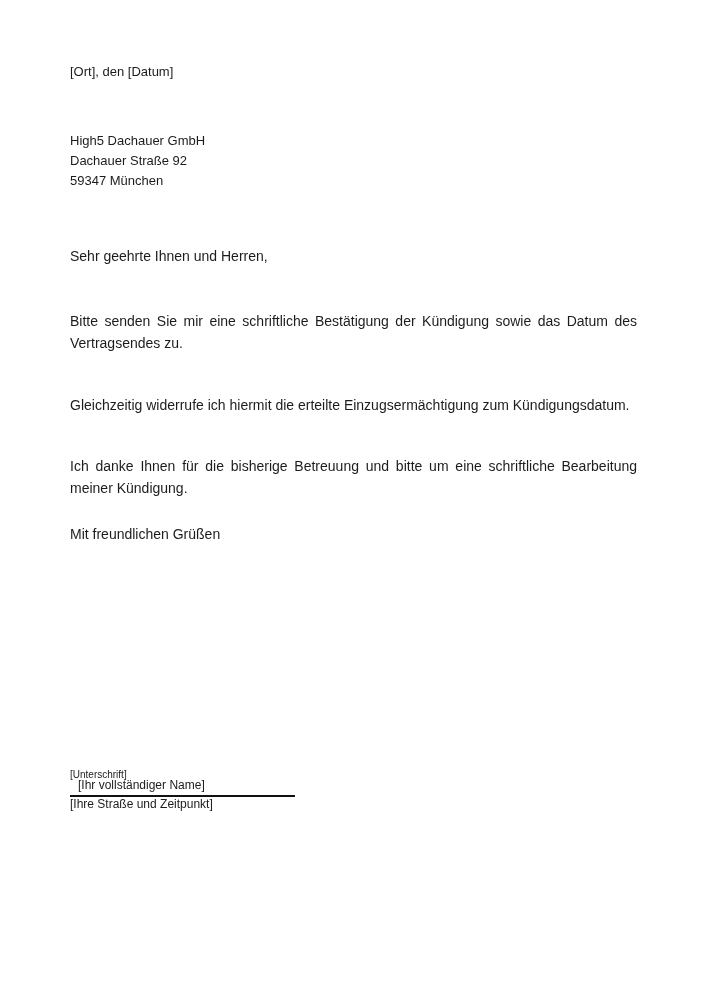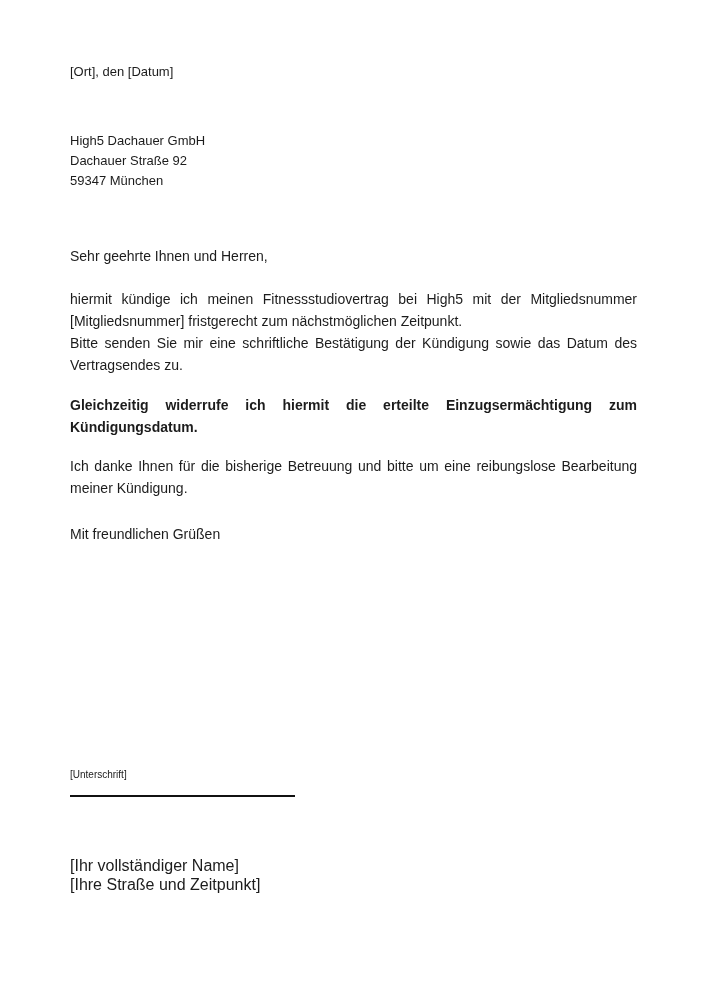--- a/index.html
+++ b/index.html
@@ -34,67 +34,68 @@
     width: 567px;
   }
   .body-par {
     width: 567px;
     font-size: 14px;
     line-height: 22px;
     text-align: justify;
     margin: 0;
   }
   .p1 { top: 288px; }
-  .p2 { top: 394px; font-weight: bold; }
+  .p2 { top: 394px; }
   .p3 { top: 455px; }
   .closing {
     top: 523px;
     font-size: 14px;
     line-height: 22px;
   }
   .sig-placeholder {
     top: 767px;
     font-size: 10px;
     line-height: 16px;
   }
   .sig-line {
     top: 795px;
     width: 225px;
     height: 0;
     border-top: 2.5px solid #111111;
   }
   .sender-block {
-    top: 856px;
-    font-size: 16px;
+    top: 776px;
+    font-size: 12px;
     line-height: 19px;
+    text-align: center;
   }
 </style>
 </head>
 <body>
 
 <div class="page">
 
   <div class="abs date-line">[Ort], den [Datum]</div>
 
   <div class="abs recipient">
     <div>High5 Dachauer GmbH</div>
     <div>Dachauer Straße 92</div>
     <div>59347 München</div>
   </div>
 
   <div class="abs salutation">Sehr geehrte Ihnen und Herren,</div>
 
   <p class="abs body-par p1">
-    <span>hiermit kündige ich meinen Fitnessstudiovertrag bei High5 mit der Mitgliedsnummer [Mitgliedsnummer] fristgerecht zum nächstmöglichen Zeitpunkt.</span><br>
+    <br>
     <span>Bitte senden Sie mir eine schriftliche Bestätigung der Kündigung sowie das Datum des Vertragsendes zu.</span>
   </p>
 
   <p class="abs body-par p2">Gleichzeitig widerrufe ich hiermit die erteilte Einzugsermächtigung zum Kündigungsdatum.</p>
 
-  <p class="abs body-par p3">Ich danke Ihnen für die bisherige Betreuung und bitte um eine reibungslose Bearbeitung meiner Kündigung.</p>
+  <p class="abs body-par p3">Ich danke Ihnen für die bisherige Betreuung und bitte um eine schriftliche Bearbeitung meiner Kündigung.</p>
 
   <div class="abs closing">Mit freundlichen Grüßen</div>
 
   <div class="abs sig-placeholder">[Unterschrift]</div>
 
   <div class="abs sig-line"></div>
 
   <div class="abs sender-block">
     <div>[Ihr vollständiger Name]</div>
     <div>[Ihre Straße und Zeitpunkt]</div>

